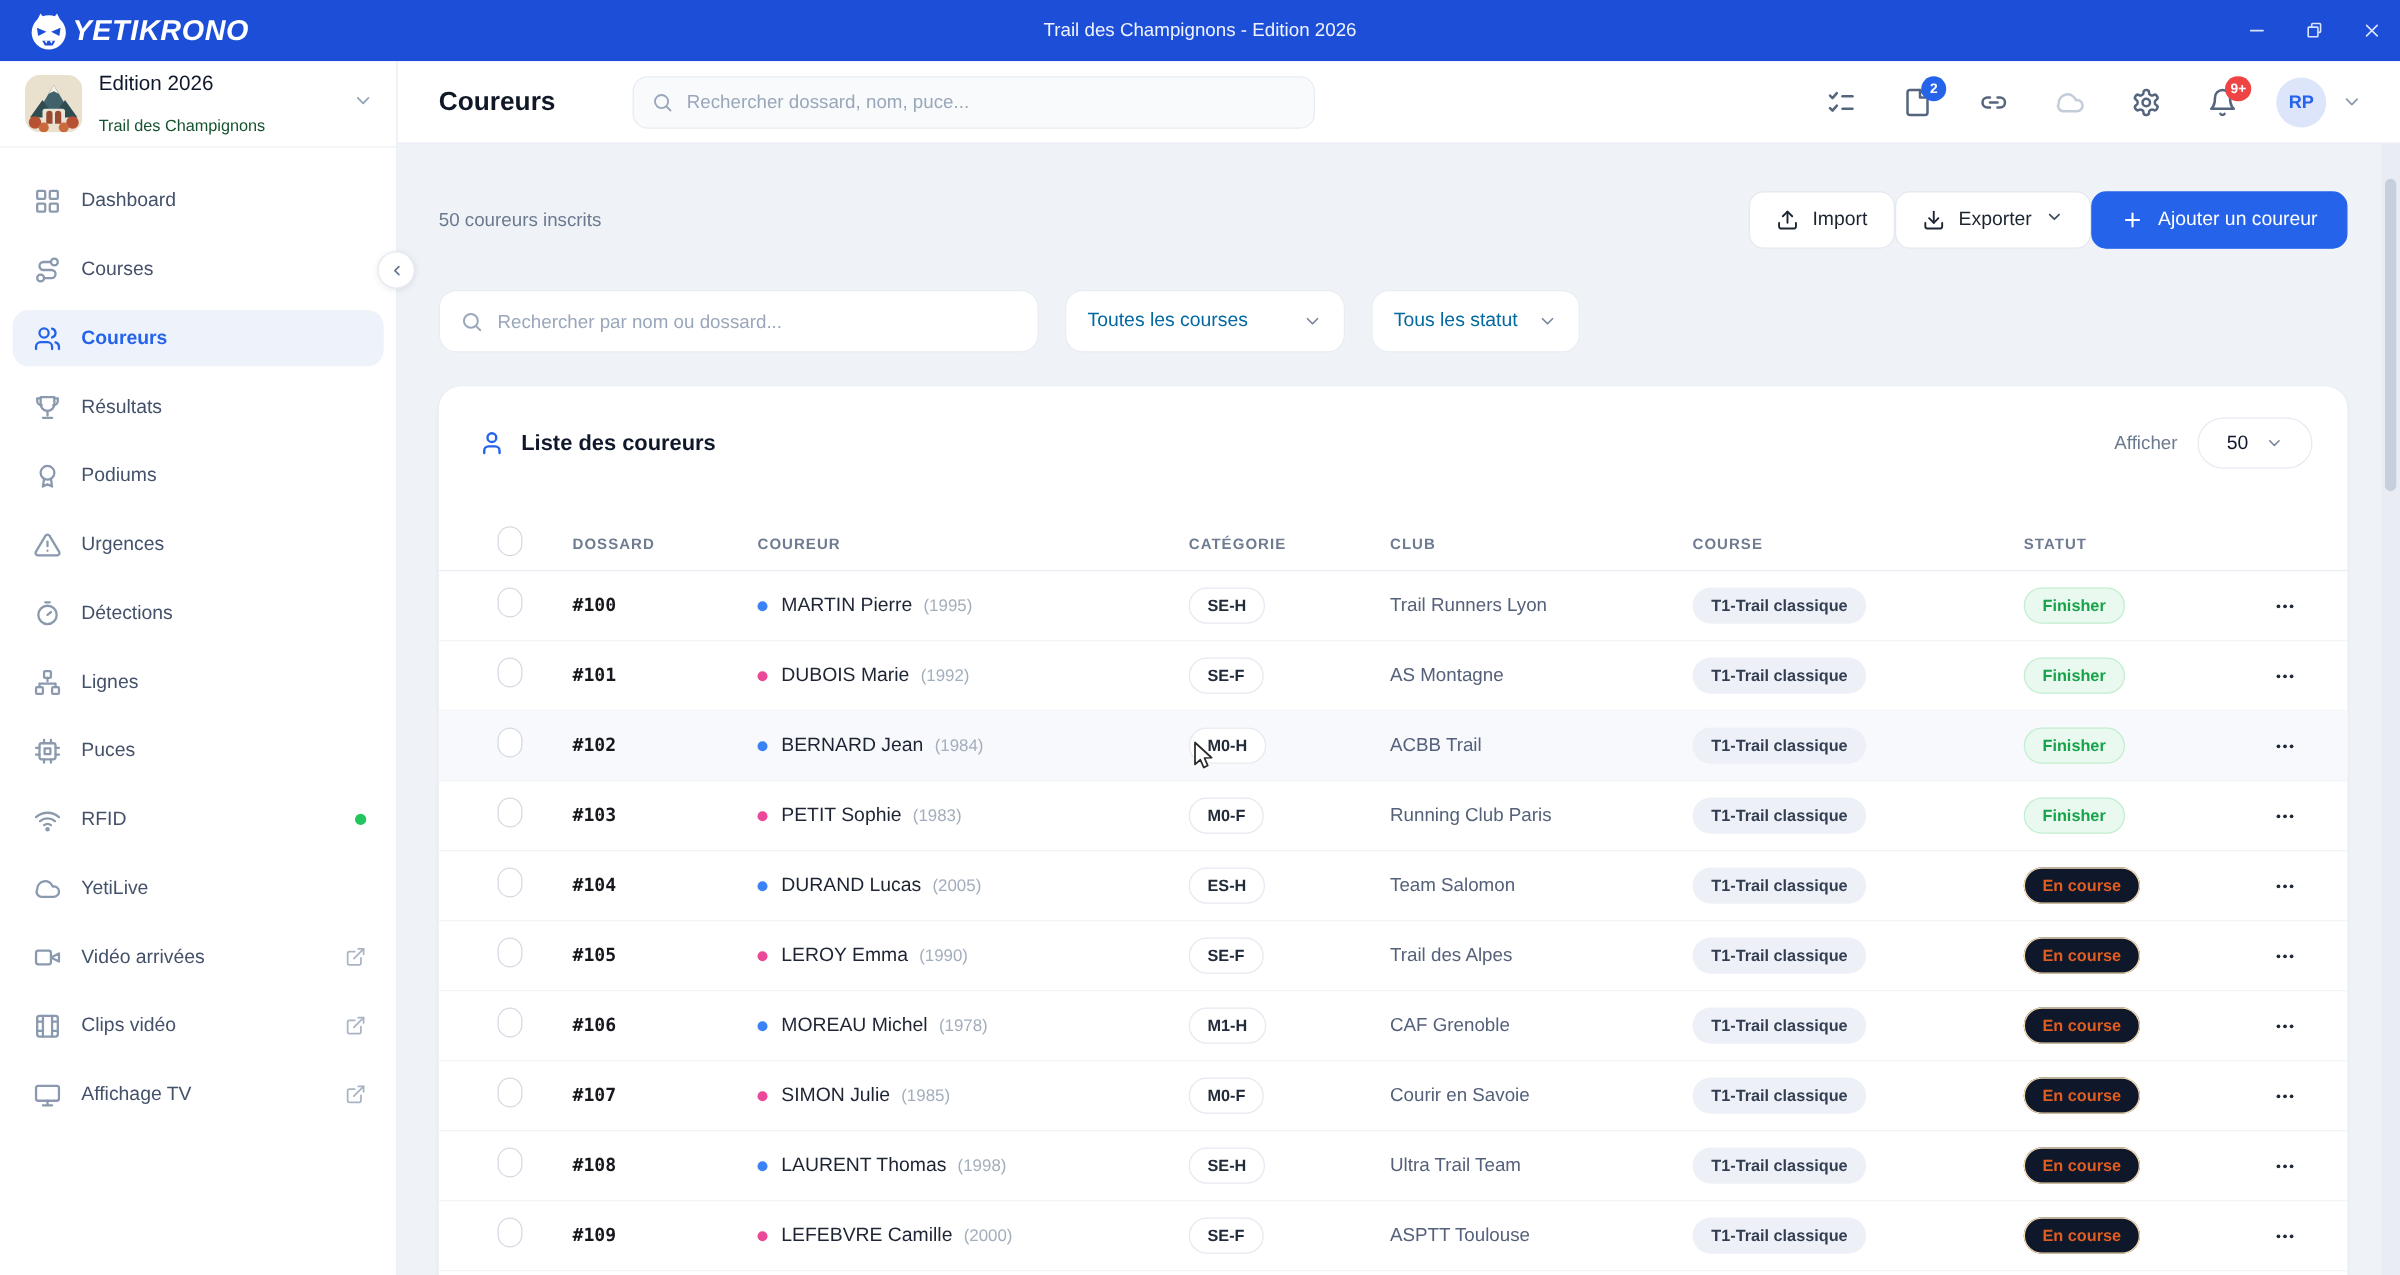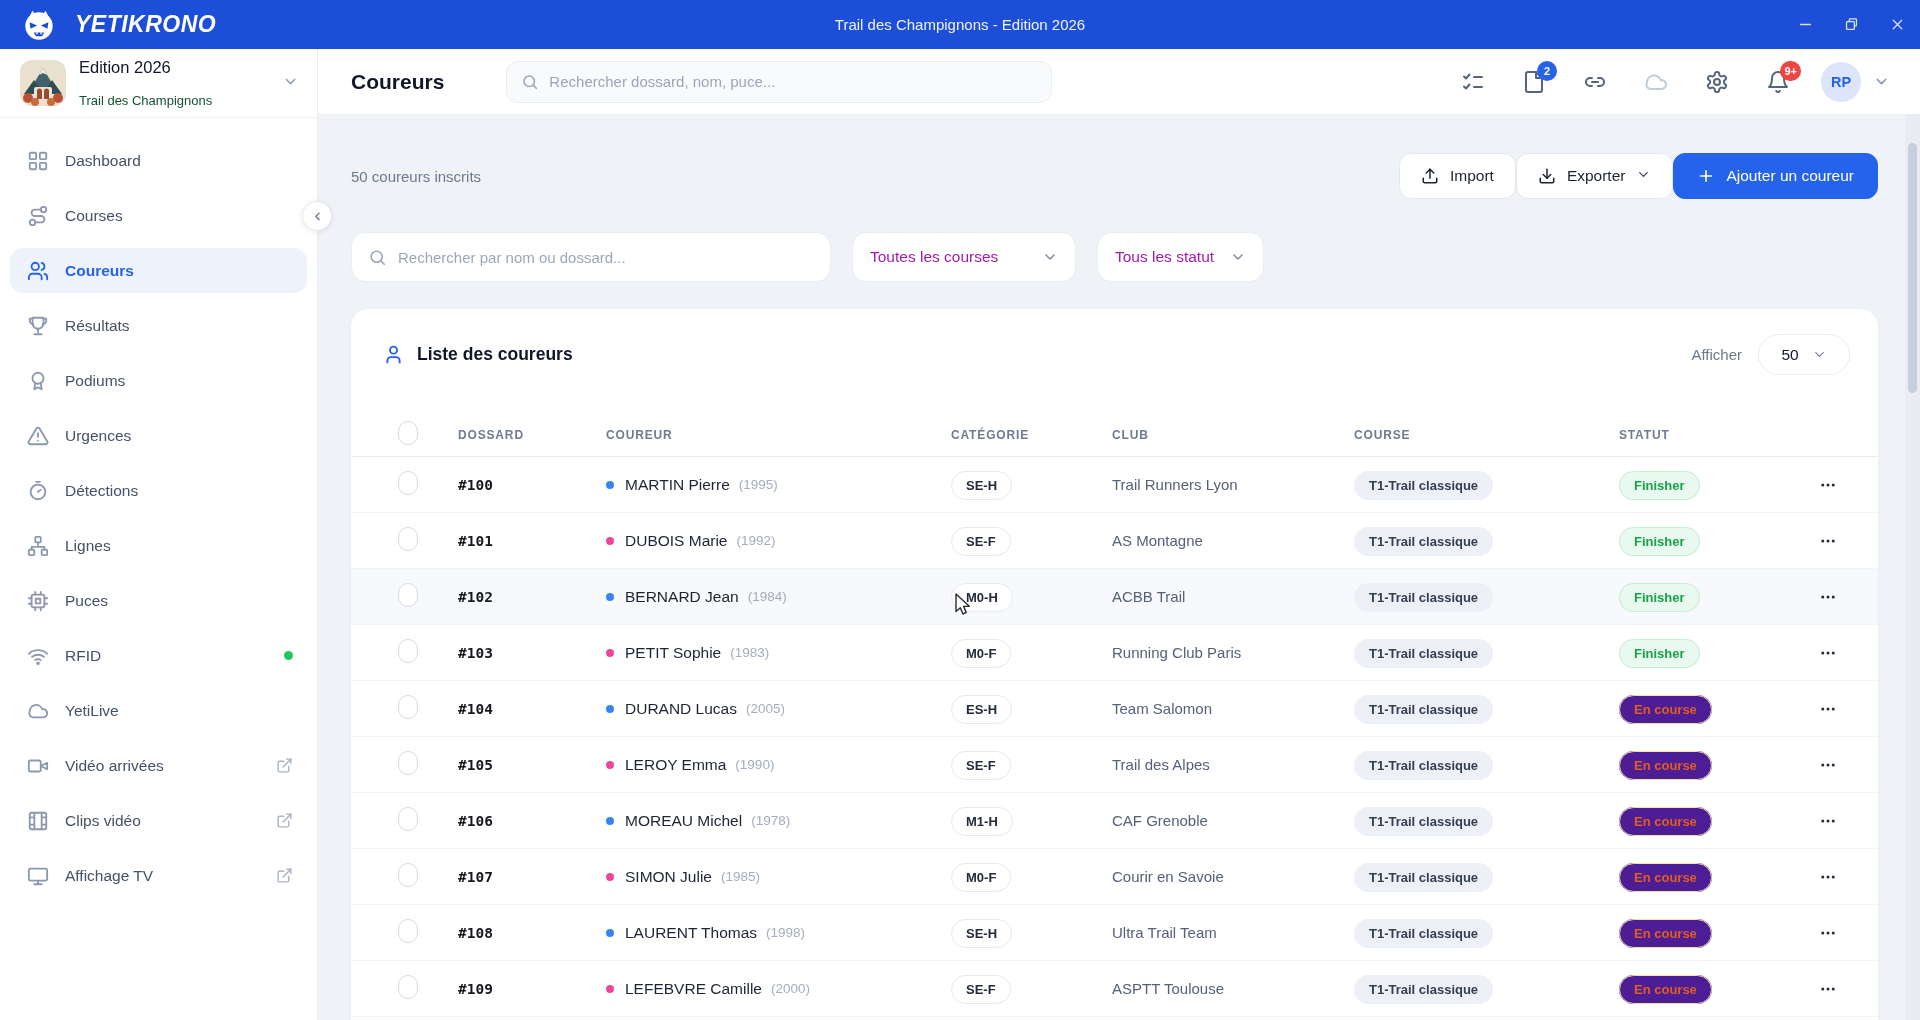--- a/index.html
+++ b/index.html
@@ -2,21 +2,21 @@
 <html><head>
 <meta charset="utf-8">
 <style>
   * { margin:0; padding:0; box-sizing:border-box; }
   html,body { width:1920px; height:1020px; overflow:hidden;
     font-family:"Liberation Sans", sans-serif; background:#eff2f7; }
 
   
   .titlebar { height:49px; background:#1d4ed8; color:#fff; display:flex;
     align-items:center; padding:0 0 0 22px; position:relative; }
-  .logo-wrap { display:flex; align-items:center; gap:19px; }
+  .logo-wrap { display:flex; align-items:center; gap:2px; }
   .logo-text { font-size:23px; font-weight:800; font-style:italic; letter-spacing:.5px; }
   .window-title { position:absolute; left:50%; transform:translateX(-50%);
     font-size:15px; color:#eef3ff; }
   .win-controls { margin-left:auto; display:flex; }
   .win-btn { width:46px; height:49px; display:flex; align-items:center;
     justify-content:center; color:#dbe4ff; background:transparent; border:none; }
   .win-btn svg { width:17px; height:17px; }
 
   
   .app { display:flex; height:971px; position:relative; }
@@ -91,21 +91,21 @@
   .filters { margin-top:33px; display:flex; gap:21px; }
   .filter-search { width:480px; height:50px; background:#fff; border:1px solid #e8edf3;
     border-radius:14px; display:flex; align-items:center; padding:0 16px; gap:11px;
     color:#9aa7ba; }
   .filter-search svg { width:19px; height:19px; }
   .filter-search input { border:none; outline:none; flex:1; font-size:15px;
     color:#334155; background:transparent; font-family:"Liberation Sans",sans-serif; }
   .filter-search input::placeholder { color:#9aa7ba; }
   .select-btn { height:50px; background:#fff; border:1px solid #e8edf3; border-radius:14px;
     display:inline-flex; align-items:center; justify-content:space-between;
-    padding:0 17px; font-size:15.5px; color:#a21caf;
+    padding:0 17px; font-size:15.5px; color:#0369a1;
     font-family:"Liberation Sans",sans-serif; }
   .select-btn.courses { width:224px; }
   .select-btn.status  { width:167px; }
   .select-btn .chev { color:#77839a; display:flex; }
   .select-btn .chev svg { width:16px; height:16px; }
 
   
   .card { margin-top:27px; background:#fff; border-radius:18px; height:791px;
     overflow:hidden; box-shadow:0 1px 3px rgba(16,24,40,.05); }
   .card-header { height:105px; display:flex; align-items:center;
@@ -140,21 +140,21 @@
   .gdot.f { background:#ec4899; }
   .rname { font-size:15.5px; font-weight:500; color:#1d2433; }
   .ryear { font-size:13.5px; color:#a3aebc; margin-left:9px; }
   .badge-cat { border:1px solid #e5e9f0; border-radius:999px; padding:6px 14px;
     font-size:13px; font-weight:700; color:#222b3a; background:#fff; }
   .club { font-size:15px; color:#55617a; }
   .badge-course { background:#edf1f7; border-radius:999px; padding:7px 15px;
     font-size:13px; font-weight:600; color:#333e52; }
   .badge-status { border-radius:999px; padding:6px 14px; font-size:13px; font-weight:700; }
   .badge-status.finisher { background:#e9f9ef; border:1px solid #c4eed2; color:#17a34a; }
-  .badge-status.running  { background:#4c1d95; border:1px solid #f8ddb2; color:#e25d20; }
+  .badge-status.running  { background:#0f172a; border:1px solid #f8ddb2; color:#e25d20; }
   .dots { background:none; border:none; color:#1f2937; display:flex; padding:4px; }
   .dots svg { width:18px; height:18px; }
 
   
   .scroll-track { position:absolute; right:0; top:66px; width:15px; bottom:0;
     background:#e9edf3; z-index:5; }
   .scroll-thumb { position:absolute; left:3px; top:28px; width:9px; height:250px;
     background:#c6cfdb; border-radius:5px; }
 
   

